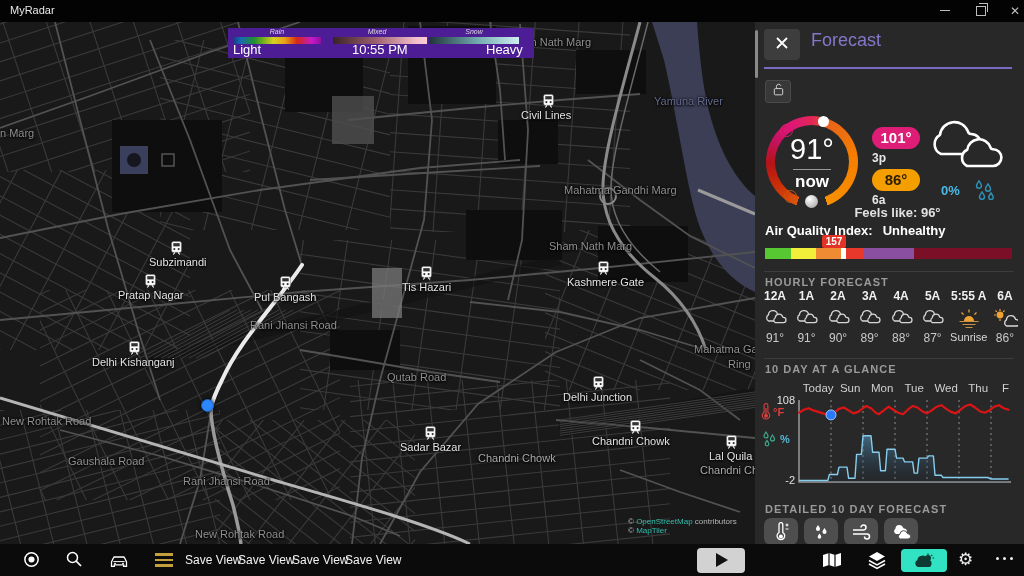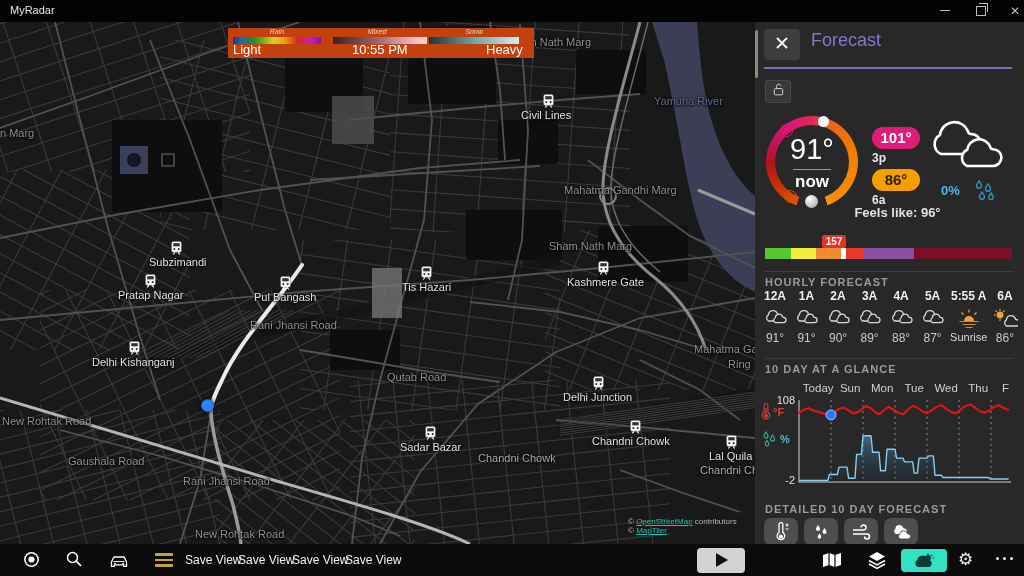--- a/index.html
+++ b/index.html
@@ -18,27 +18,27 @@
   #map svg.base{position:absolute;left:0;top:0;}
   #map-labels .mlabel{position:absolute;white-space:nowrap;font-size:11px;text-shadow:0 1px 2px #000,0 0 3px #000;z-index:6;}
   .mlabel.road{color:#8f8f8f}
   .mlabel.station{color:#e3e3e3}
   .mlabel.area{color:#a9a9a9;font-size:12px}
   .mlabel.river{color:#636a8d;font-size:13px}
   .station-ic{position:absolute;z-index:6;}
   #loc-dot{position:absolute;left:201px;top:377px;width:11px;height:11px;border-radius:50%;
            background:#2e86ff;border:1px solid #15ardc;box-shadow:0 0 4px #000;z-index:7;border:1px solid #1b5fc0;}
   
-  #legend{position:absolute;left:228px;top:6px;width:306px;height:30px;background:#c2410c;z-index:8;}
+  #legend{position:absolute;left:228px;top:6px;width:306px;height:30px;background:#4c1d95;z-index:8;}
   .lg-seg{position:absolute;top:9px;height:7px;}
   .lg-cap{position:absolute;top:0px;font-size:7px;font-style:italic;color:#ddd;width:90px;text-align:center;}
   .lg-txt{position:absolute;top:14px;font-size:13px;color:#fff;}
   
   #attrib{position:absolute;left:628px;top:495px;font-size:8px;color:#b5b5b5;line-height:9px;z-index:8;}
-  #attrib a{color:#2fbfae;text-decoration:underline;}
+  #attrib a{color:#2fbfae;}
   
   #panel{position:absolute;left:755px;top:22px;width:269px;height:522px;background:#282828;z-index:40;}
   #panel .abs{position:absolute;}
   #scroll-thumb{left:0px;top:8px;width:3px;height:48px;background:#8a8a8a;border-radius:2px;}
   #close-btn{left:9px;top:7px;width:36px;height:31px;background:#3d3d3d;border-radius:4px;text-align:center;line-height:31px;}
   #panel-title{left:56px;top:8px;font-size:18px;font-weight:300;color:#8477c9;}
   #panel-divider{left:9px;top:45px;width:248px;height:2px;background:#7a6ac2;}
   #lock-btn{left:10px;top:58px;width:24px;height:21px;background:#383838;border:1px solid #4a4a4a;border-radius:3px;text-align:center;}
   #location{left:0;top:53px;width:269px;text-align:center;font-size:23px;font-weight:300;color:#f2f2f2;}
   
@@ -793,20 +793,23 @@
     <div class="abs" id="drops-ic">
       <svg width="26" height="26" viewBox="0 0 26 26" fill="none" stroke="#2e93b8" stroke-width="1.4">
         <path d="M8 4 c1.5 2.2 2.5 3.4 2.5 4.8 a2.5 2.5 0 1 1 -5 0 C5.5 7.4 6.5 6.2 8 4 Z"></path>
         <path d="M17 7 c1.5 2.2 2.5 3.4 2.5 4.8 a2.5 2.5 0 1 1 -5 0 C14.5 10.4 15.5 9.2 17 7 Z"></path>
         <path d="M11 15 c1.5 2.2 2.5 3.4 2.5 4.8 a2.5 2.5 0 1 1 -5 0 C8.5 18.4 9.5 17.2 11 15 Z"></path>
         <path d="M20 16 c1.3 1.9 2.2 3 2.2 4.2 a2.2 2.2 0 1 1 -4.4 0 C17.8 19 18.7 17.9 20 16 Z"></path>
       </svg>
     </div>
     <div class="abs" id="feels">Feels like: 96°</div>
 
+    <div class="abs" id="aqi-label">
+      <span>Air Quality Index:</span><b>Unhealthy</b>
+    </div>
     <div class="abs" id="aqi-badge">157</div>
     <div class="abs" id="aqi-bar">
         <div style="width: 26px; height: 11px; background: rgb(88, 200, 50);"></div>
         <div style="width: 25px; height: 11px; background: rgb(242, 239, 58);"></div>
         <div style="width: 25px; height: 11px; background: rgb(239, 140, 51);"></div>
         <div style="width: 5px; height: 11px; background: rgb(255, 255, 255);"></div>
         <div style="width: 18px; height: 11px; background: rgb(232, 55, 43);"></div>
         <div style="width: 50px; height: 11px; background: rgb(138, 79, 160);"></div>
         <div style="width: 98px; height: 11px; background: rgb(124, 15, 40);"></div>
       </div>

